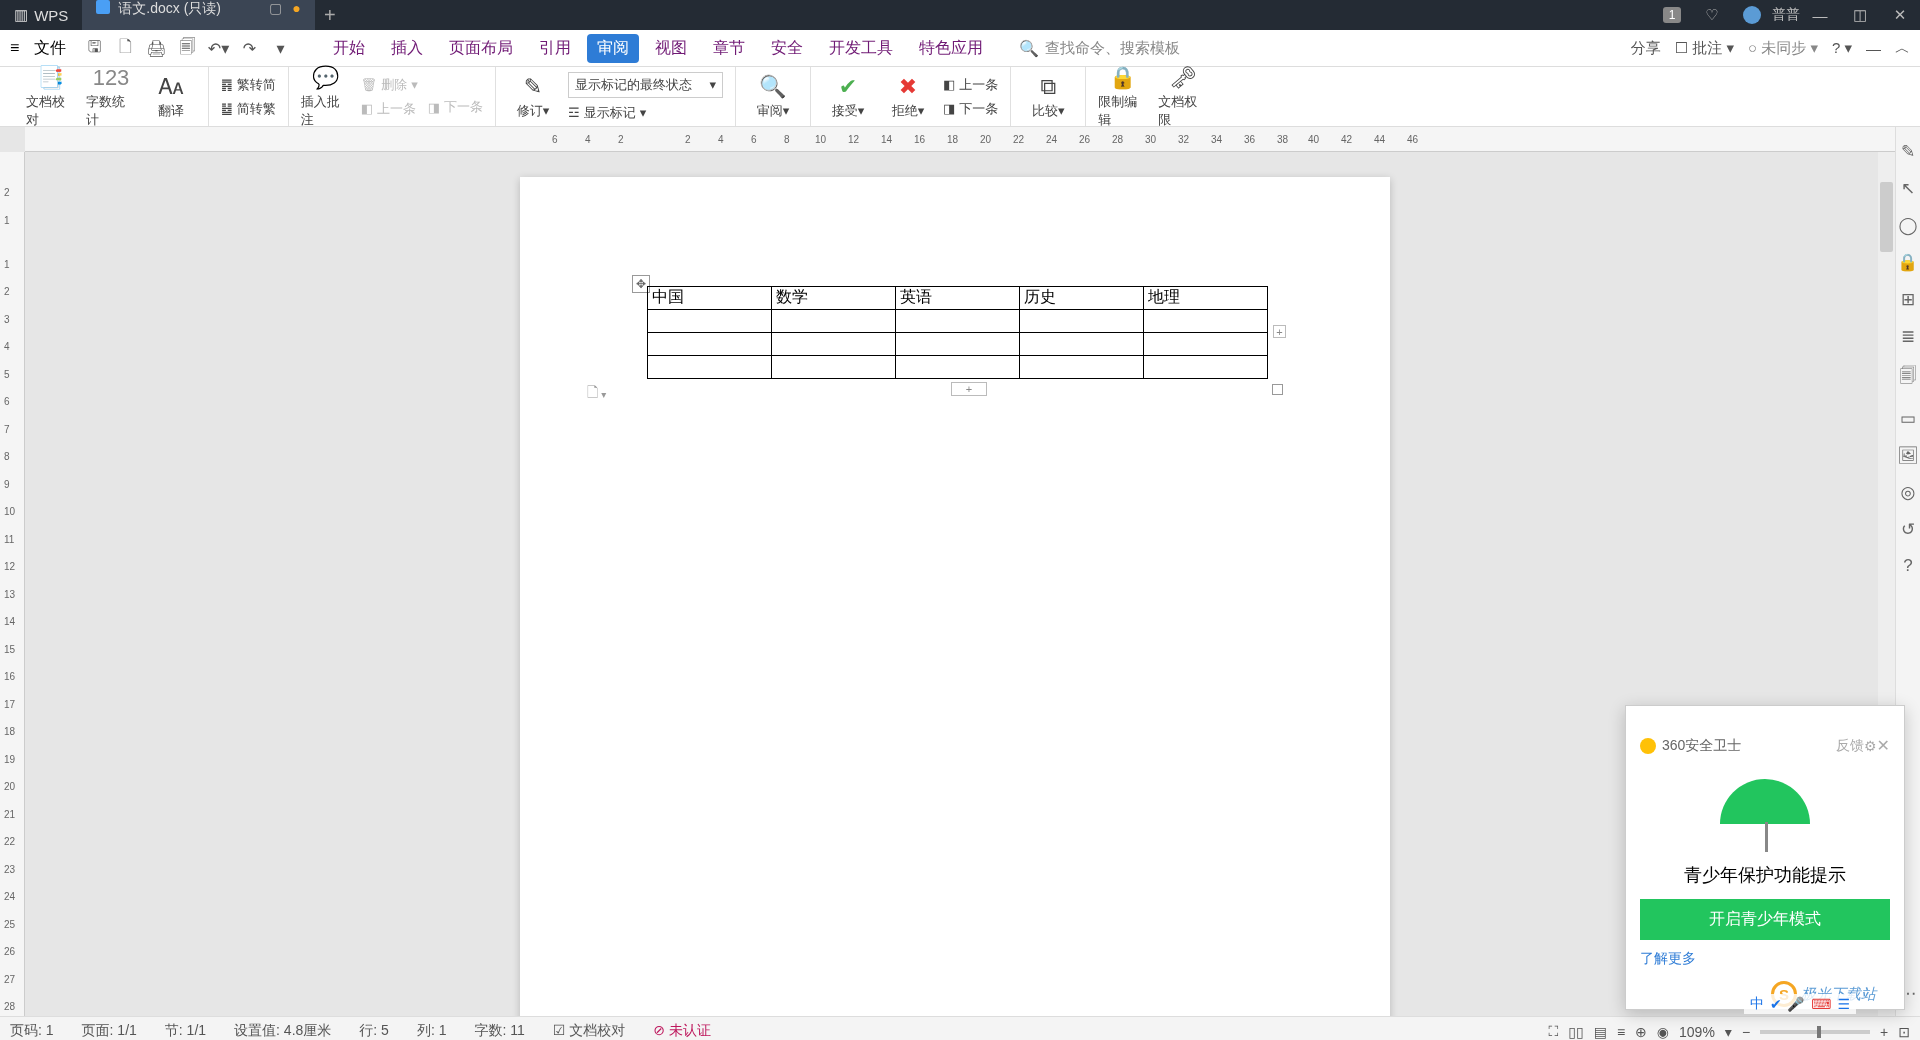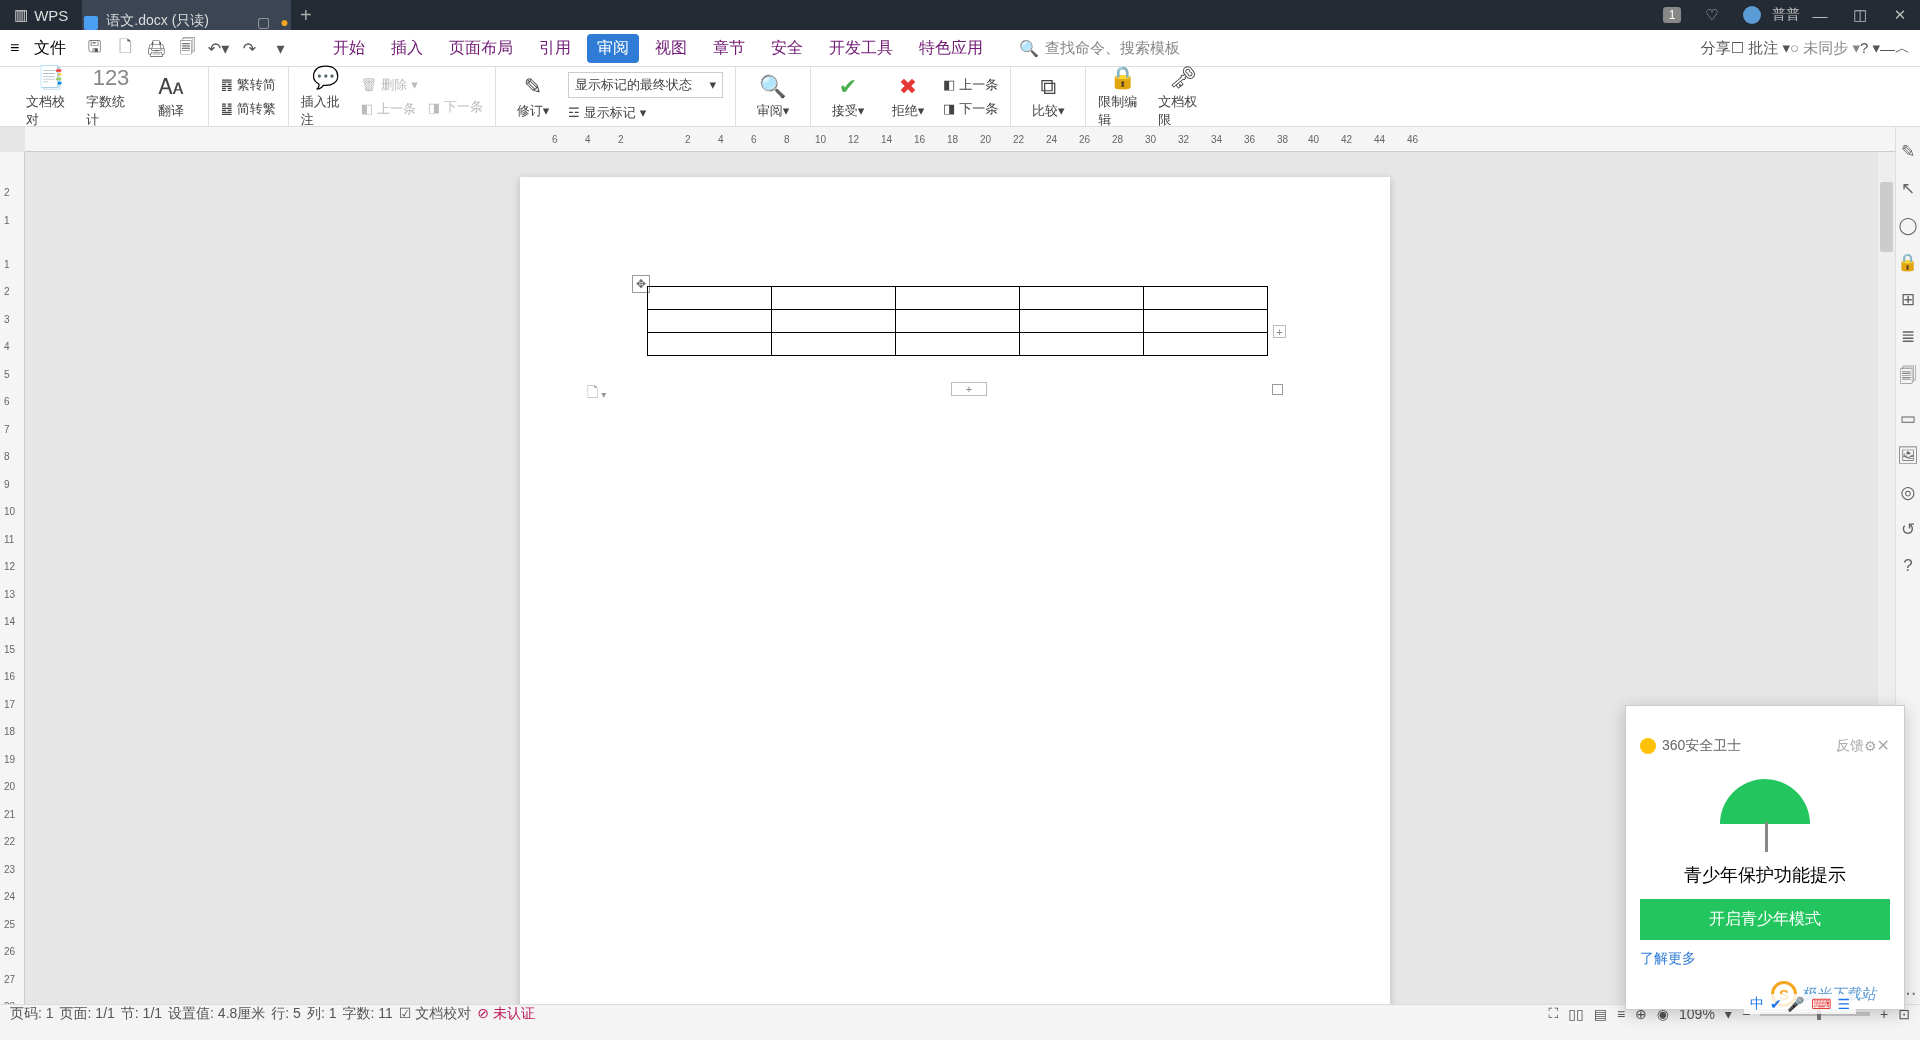--- a/index.html
+++ b/index.html
@@ -1,33 +1,33 @@
 <!DOCTYPE html>
 <html><head>
 <meta charset="utf-8">
 <style>
 *{margin:0;padding:0;box-sizing:border-box;font-family:"Microsoft YaHei",Arial,sans-serif;}
 html,body{width:1920px;height:1040px;overflow:hidden;background:#fff;}
 .titlebar{height:30px;background:#242b34;display:flex;align-items:center;color:#ddd;font-size:15px;}
 .wps-logo{display:flex;align-items:center;gap:6px;padding:0 14px;height:100%;}
-.tab{display:flex;align-items:flex-end;height:100%;padding:0 2px;gap:8px;background:#3b4554;font-size:14px;}
+.tab{display:flex;align-items:flex-start;height:100%;padding:0 14px;gap:8px;background:#3b4554;font-size:14px;}
 .tab .doc-icon{width:14px;height:14px;background:#4a9ff5;border-radius:2px;}
 .tab-close{padding-left:40px;display:flex;gap:10px;color:#aaa;}
 .add-tab{width:30px;text-align:center;font-size:20px;color:#aaa;}
 .titlebar-right{margin-left:auto;display:flex;align-items:center;height:100%;}
 .tbtn{width:40px;height:100%;display:flex;align-items:center;justify-content:center;color:#bbb;}
 .badge{background:#888;color:#fff;border-radius:3px;padding:1px 6px;font-size:12px;}
 .avatar{width:18px;height:18px;border-radius:50%;background:#5b9bd5;}
 .menubar{height:37px;border-bottom:1px solid #ddd;display:flex;align-items:center;font-size:16px;padding:0 10px;gap:6px;}
 .hamburger{width:18px;cursor:pointer;}
 .file-label{margin-right:10px;}
 .qatool{width:25px;height:25px;display:flex;align-items:center;justify-content:center;color:#555;}
 .menu-item{padding:4px 10px;color:#701a75;}
 .menu-item.active{background:#2e7cd6;color:#fff;border-radius:4px;}
-.menubar-right{margin-left:auto;display:flex;align-items:center;color:#555;font-size:15px;}
+.menubar-right{margin-left:auto;display:flex;align-items:center;gap:14px;color:#555;font-size:15px;}
 .ribbon{height:60px;border-bottom:1px solid #ddd;display:flex;align-items:center;padding:0 14px;font-size:13px;color:#444;}
 .ribbon-group{display:flex;align-items:center;height:100%;padding:0 12px;border-right:1px solid #e0e0e0;gap:10px;}
 .ribbon-big{display:flex;flex-direction:column;align-items:center;gap:2px;width:50px;}
 .ribbon-big .icon{width:26px;height:26px;display:flex;align-items:center;justify-content:center;font-size:22px;}
 .ribbon-two{display:flex;flex-direction:column;gap:6px;}
 .ribbon-small{display:flex;align-items:center;gap:4px;}
 .ribbon-small.dim{color:#bbb;}
 .ribbon-select{width:155px;height:26px;border:1px solid #ccc;font-size:13px;padding:0 6px;display:flex;align-items:center;justify-content:space-between;}
 .doc-area{position:absolute;top:127px;left:0;right:25px;bottom:24px;background:#e6e6e6;}
 .v-ruler{position:absolute;left:0;top:25px;bottom:0;width:25px;background:#f5f5f5;border-right:1px solid #ccc;}
@@ -36,21 +36,21 @@
 .page{position:absolute;left:520px;top:50px;width:870px;height:860px;background:#fff;box-shadow:0 2px 8px rgba(0,0,0,.2);}
 .table{position:absolute;left:127px;top:109px;border-collapse:collapse;}
 .table td{border:1px solid #000;width:124px;height:23px;font-size:16px;padding:0 4px;vertical-align:top;}
 .move-handle{position:absolute;left:112px;top:98px;width:18px;height:18px;border:1px solid #999;background:#fff;display:flex;align-items:center;justify-content:center;font-size:12px;color:#666;}
 .add-col{position:absolute;left:753px;top:148px;width:13px;height:13px;border:1px solid #bbb;background:#fff;display:flex;align-items:center;justify-content:center;font-size:11px;color:#888;}
 .add-row{position:absolute;left:431px;top:205px;width:36px;height:14px;border:1px solid #bbb;background:#fff;display:flex;align-items:center;justify-content:center;font-size:11px;color:#888;}
 .resize-tbl{position:absolute;left:752px;top:207px;width:11px;height:11px;border:1px solid #999;background:#fff;}
 .para-mark{position:absolute;left:67px;top:205px;display:flex;align-items:center;gap:3px;color:#999;font-size:14px;}
 .sidepanel{position:absolute;right:0;top:127px;bottom:24px;width:25px;background:#f4f4f4;border-left:1px solid #ddd;display:flex;flex-direction:column;align-items:center;padding-top:14px;gap:16px;font-size:17px;color:#666;}
 .side-dots{margin-top:auto;margin-bottom:12px;}
-.statusbar{position:absolute;left:0;right:0;bottom:0;height:36px;background:#f4f4f4;border-top:1px solid #ddd;display:flex;align-items:flex-start;font-size:14px;color:#555;padding:0 10px;gap:6px;}
+.statusbar{position:absolute;left:0;right:0;bottom:0;height:24px;background:#f4f4f4;border-top:1px solid #ddd;display:flex;align-items:flex-end;font-size:14px;color:#555;padding:0 10px;gap:28px;}
 .status-right{margin-left:auto;display:flex;align-items:center;gap:10px;}
 .zoom-slider{width:110px;height:4px;background:#ccc;position:relative;}
 .zoom-slider::after{content:"";position:absolute;left:52%;top:-4px;width:4px;height:12px;background:#777;}
 .popup{position:absolute;right:15px;bottom:30px;width:280px;height:305px;background:#fff;border:1px solid #ccc;box-shadow:0 4px 16px rgba(0,0,0,.2);padding:14px;font-size:14px;}
 .popup-head{display:flex;align-items:center;justify-content:space-between;color:#666;margin-top:16px;}
 .popup-head .left{display:flex;align-items:center;gap:6px;}
 .umbrella{width:100px;height:70px;margin:24px auto 14px;position:relative;}
 .umbrella-top{width:90px;height:45px;background:#22c55e;border-radius:90px 90px 0 0;margin:0 auto;}
 .umbrella-stick{position:absolute;left:50%;top:43px;width:3px;height:30px;background:#888;}
 .popup-title{text-align:center;font-size:18px;margin-bottom:12px;}
@@ -301,20 +301,27 @@
     </div>
   </div>
   <div class="scroll-track">
       <div class="scroll-thumb"></div>
     </div>
 
   <div class="page">
     <div class="move-handle">✥</div>
     <table class="table">
       <tbody>
+          <tr>
+        <td>中国</td>
+        <td>数学</td>
+        <td>英语</td>
+        <td>历史</td>
+        <td>地理</td>
+      </tr>
       <tr>
             <td></td>
             <td></td>
             <td></td>
             <td></td>
             <td></td>
           </tr>
       <tr>
             <td></td>
             <td></td>

